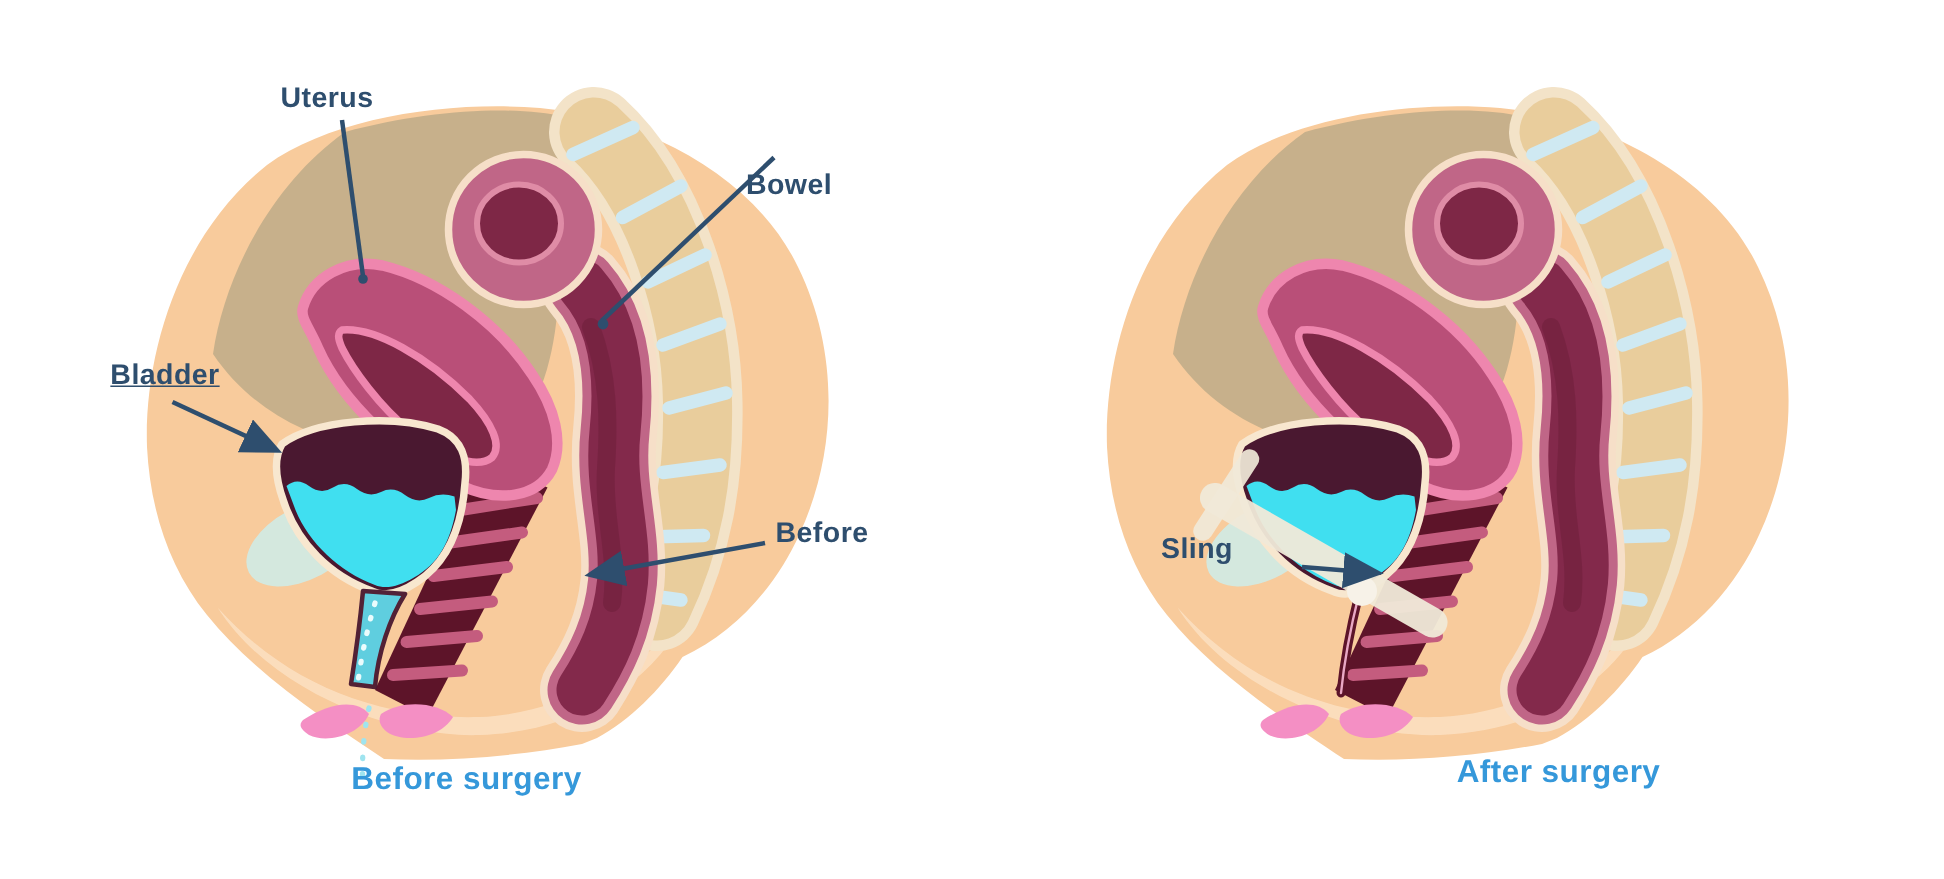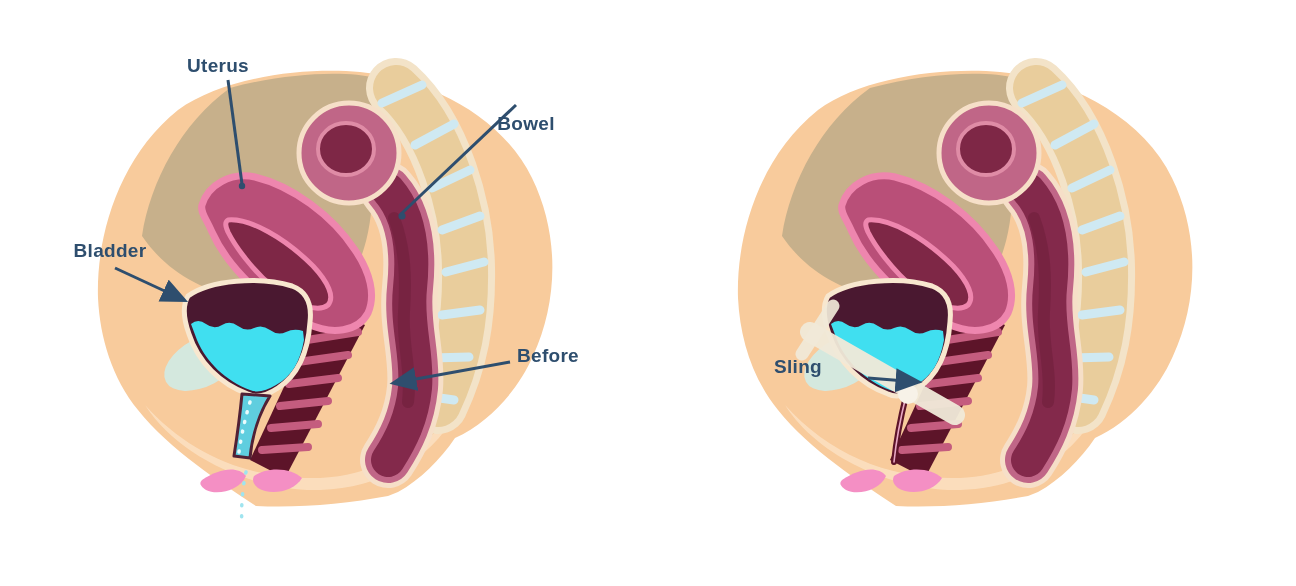--- a/index.html
+++ b/index.html
@@ -28,21 +28,21 @@
     transform:translateX(-50%);
     color:#3598da;
     font-size:21px;
     font-weight:bold;
     letter-spacing:.3px;
     white-space:nowrap;
     z-index:5;
   }
   #label-uterus {left:218px;top:55px;}
   #label-bowel  {left:526px;top:81px;margin-top:32px;}
-  #label-bladder{left:110px;top:240px;}
+  #label-bladder{left:110px;top:240px;text-decoration:underline;}
   #label-rectum {left:548px;top:345px;}
   #label-sling  {left:798px;top:356px;}
   #caption-before{left:311px;top:508px;}
   #caption-after {left:1039px;top:503px;}
 </style>
 </head>
 <body>
 
 <div class="page">
 
@@ -215,14 +215,16 @@
         </g>
     </g>
   </svg>
 
   <div class="anat-label" id="label-uterus">Uterus</div>
   <div class="anat-label" id="label-bowel">Bowel</div>
   <div class="anat-label" id="label-bladder">Bladder</div>
   <div class="anat-label" id="label-rectum">Before</div>
   <div class="anat-label" id="label-sling">Sling</div>
 
+  <div class="caption" id="caption-before">Before surgery</div>
+  <div class="caption" id="caption-after">After surgery</div>
 
 </div>
 
 </body></html>

